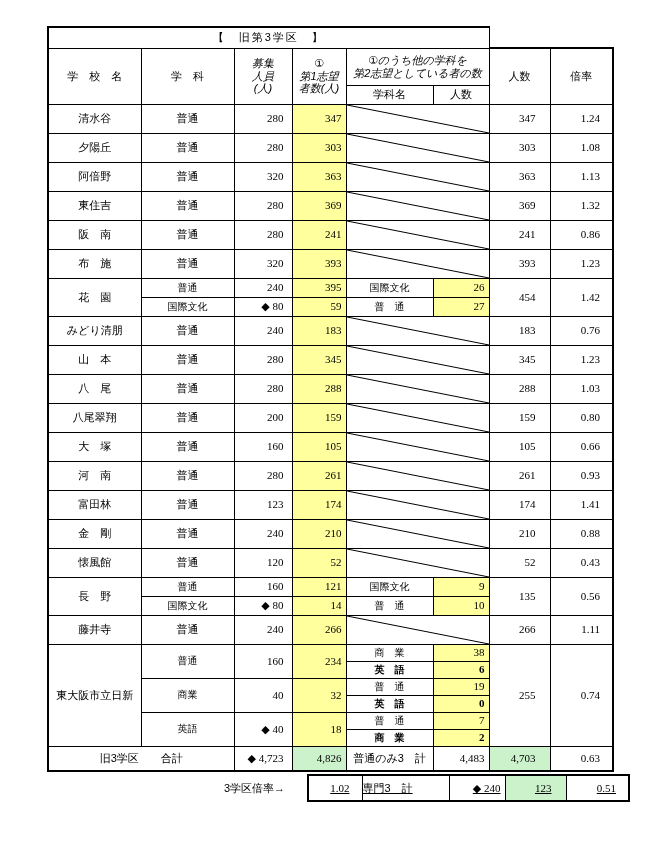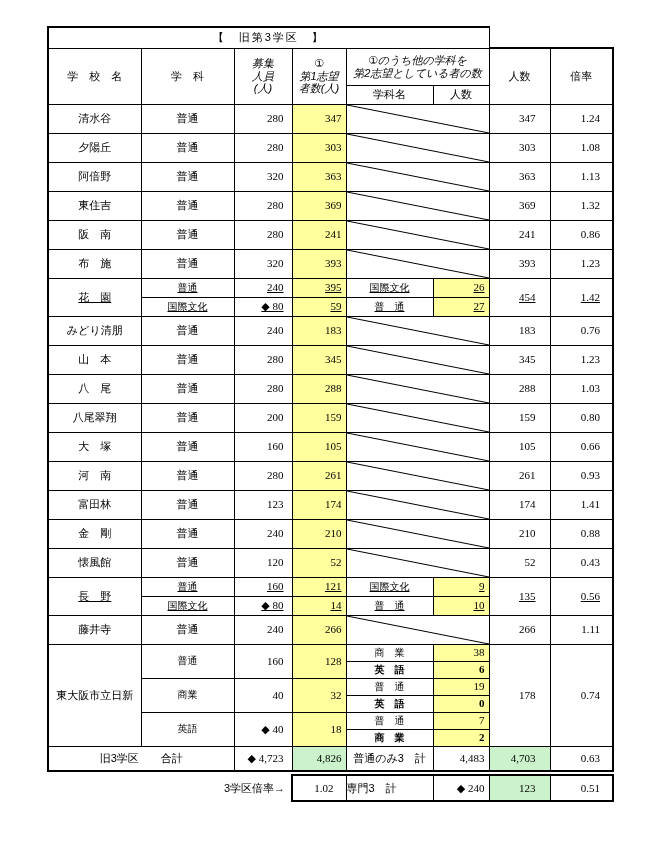--- a/index.html
+++ b/index.html
@@ -11,42 +11,42 @@
     vertical-align:middle;overflow:hidden;text-align:center;}
   .r-title{height:21px;}
   .title-cell{border-top-width:2px !important;border-left-width:2px !important;
     font-size:12px;letter-spacing:2px;}
   td.notch{border:none !important;background:#fff;}
   .r-head1{height:37px;}
   .r-head2{height:19px;}
   .pre{white-space:pre-line;font-style:italic;}
   .hsmall{font-size:9.5px;}
   .h29{height:29px;}
-  .h19{height:19px;text-decoration:underline;}
+  .h19{height:19px;}
   .h17{height:17px;}
   .r-total{height:25px;margin-top:11px;}
   .num{text-align:right !important;font-family:"Liberation Serif","DejaVu Serif",serif;}
   .small{font-size:10px !important;}
   .yellow{background:var(--y);}
   .green{background:var(--g);}
   .bl2{border-left-width:2px !important;}
   .br2{border-right-width:2px !important;}
   .bt2{border-top-width:2px !important;}
   .bb2{border-bottom-width:2px !important;}
   .dash{border-top-style:dashed !important;font-weight:bold;}
   .cap-pad{padding-right:8px !important;}
   .first-pad{padding-right:4px !important;}
   .subnum-pad{padding-right:4px !important;}
   .count-pad{padding-right:14px !important;}
   .ratio-pad{padding-right:12px !important;}
   .diag-cell{position:relative;padding:0 !important;}
   .diag-cell svg{position:absolute;left:0;top:0;width:100%;height:100%;display:block;}
-  .footer-row{position:absolute;left:47px;top:774px;display:flex;align-items:center;}
+  .footer-row{position:absolute;left:47px;top:774px;display:flex;align-items:center;gap:16px;}
   .footer-label{width:238px;text-align:right;padding-right:6px;font-size:11px;}
-  table.foot{border-collapse:collapse;table-layout:fixed;width:321px;border:2px solid #000;}
+  table.foot{border-collapse:collapse;table-layout:fixed;width:321px;border:2px solid #000;text-decoration:underline;}
   table.foot td{border:1px solid #000;padding:0;font-size:11px;vertical-align:middle;
     text-align:left;height:24px;overflow:hidden;}
 </style>
 </head>
 <body>
 
 <div class="page">
   <div class="main-wrap">
     <table class="main">
       <colgroup>
@@ -323,24 +323,24 @@
                 <line x1="0" y1="0" x2="100" y2="100" stroke="#000" stroke-width="1" vector-effect="non-scaling-stroke"></line>
               </svg>
             </td>
             <td class="num count-pad">266</td>
             <td class="num ratio-pad br2">1.11</td>
           </tr>
           <tr class="h17">
             <td class="bl2" rowspan="6">東大阪市立日新</td>
             <td class="small" rowspan="2">普通</td>
             <td class="num cap-pad" rowspan="2">160</td>
-            <td class="num first-pad yellow" rowspan="2">128</td>
+            <td class="num first-pad yellow" rowspan="2">234</td>
             <td class="small">商　業</td>
             <td class="num subnum-pad yellow">38</td>
-            <td class="num count-pad" rowspan="6">178</td>
+            <td class="num count-pad" rowspan="6">255</td>
             <td class="num ratio-pad br2" rowspan="6">0.74</td>
           </tr>
           <tr class="h17">
             <td class="small dash">英　語</td>
             <td class="num subnum-pad yellow dash">6</td>
           </tr>
           <tr class="h17">
             <td class="small" rowspan="2">商業</td>
             <td class="num cap-pad" rowspan="2">40</td>
             <td class="num first-pad yellow" rowspan="2">32</td>

